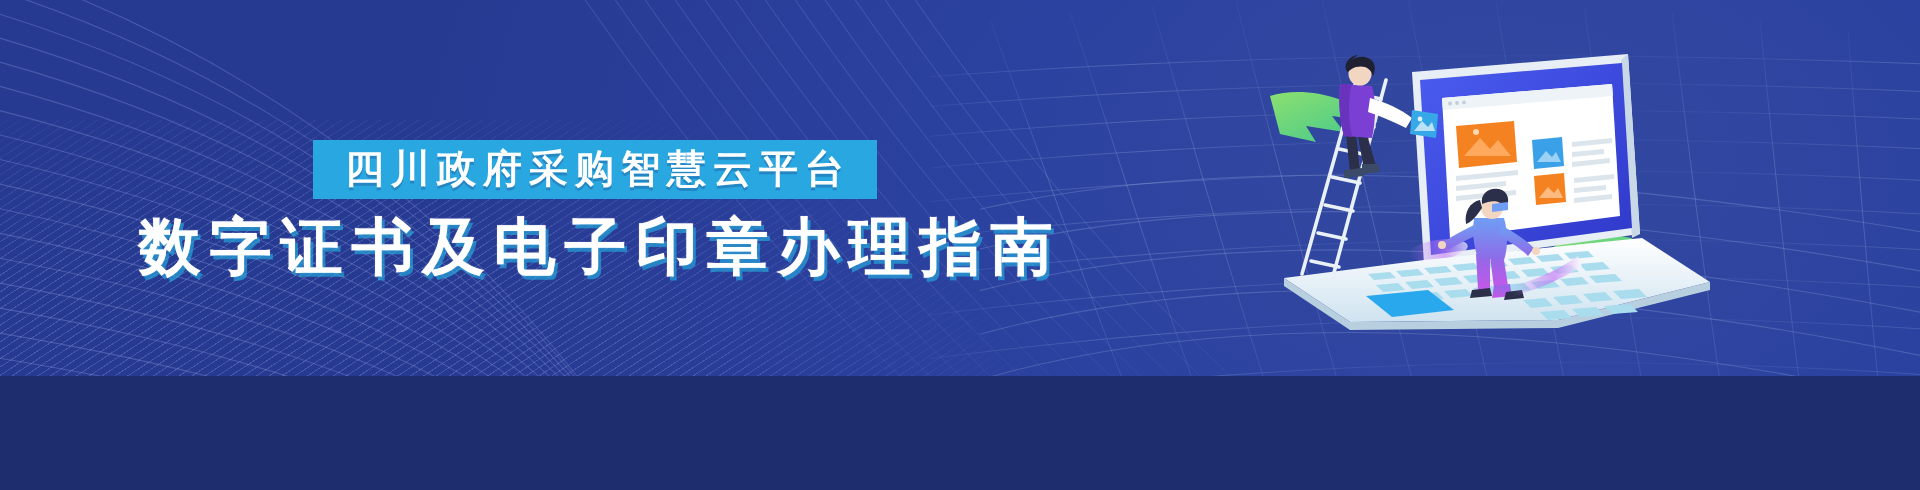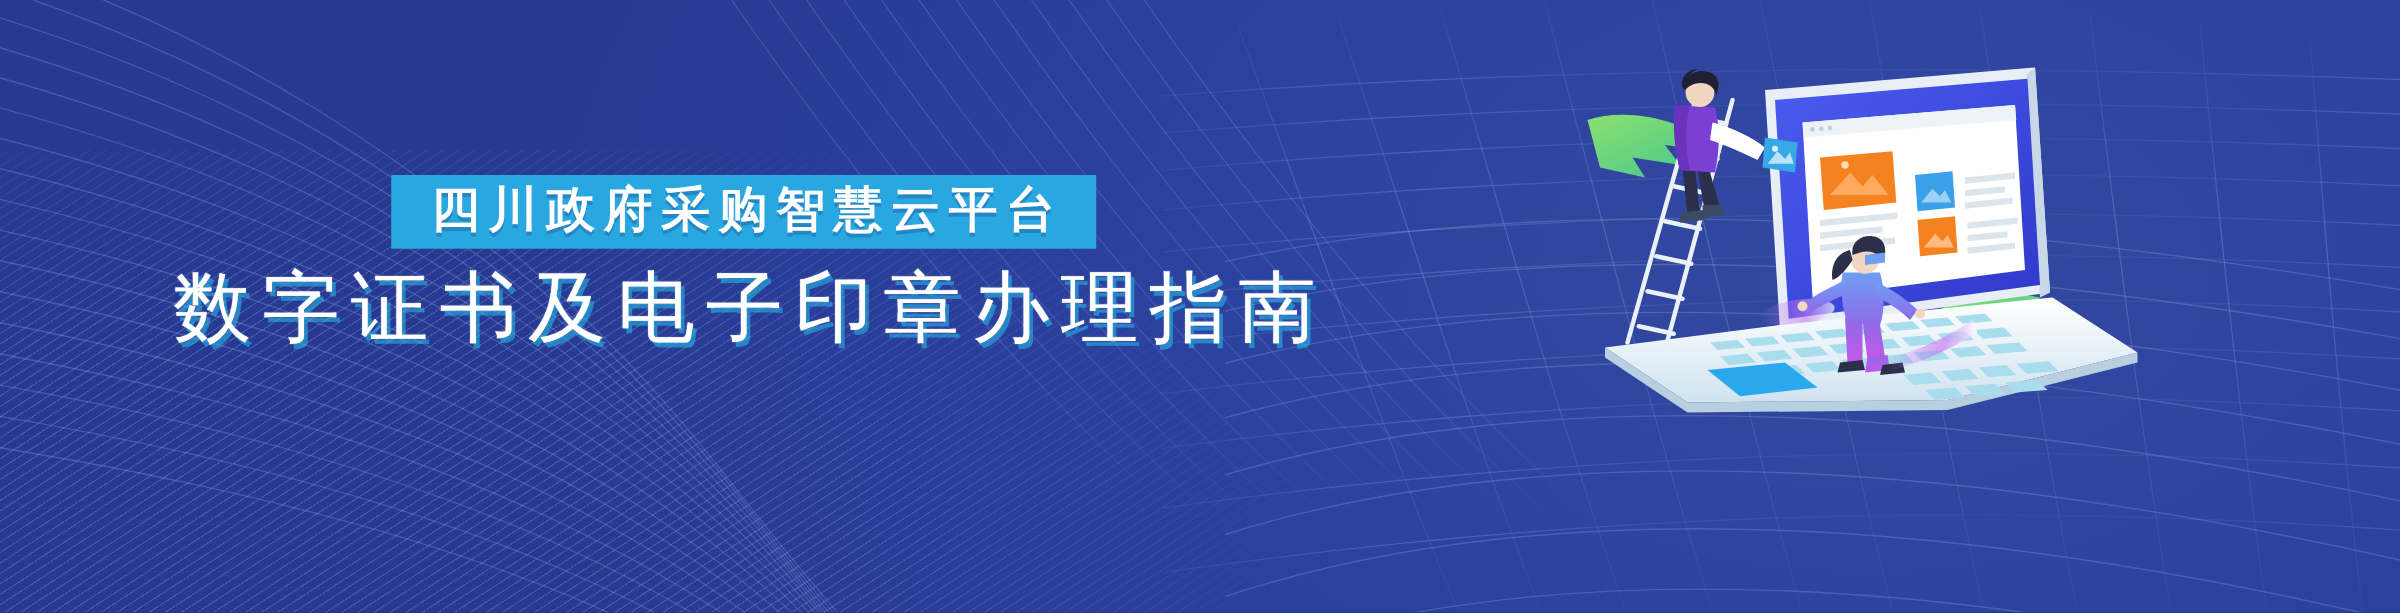--- a/index.html
+++ b/index.html
@@ -8,21 +8,21 @@
     background: #1e2d6e;
   }
   body {
     font-family: "Liberation Sans", sans-serif;
   }
 
   
   .banner {
     position: relative;
     width: 1920px;
-    height: 490px;
+    height: 376px;
     overflow: hidden;
     background: #2d43a0;
   }
 
   
   .bg-base {
     position: absolute;
     inset: 0;
     background:
       radial-gradient(ellipse 1100px 700px at 78% 45%, #33499f 0%, #2c42a0 45%, #273a92 100%),
@@ -99,21 +99,21 @@
     padding: 9px 26px 11px 32px;
     line-height: 1;
     text-shadow: 0 3px 0 rgba(27,60,130,.30);
     white-space: nowrap;
   }
 
   .main-title {
     margin-top: 17px;
     color: #ffffff;
     font-size: 62px;
-    font-weight: normal;
+    font-weight: bold;
     letter-spacing: 9px;
     line-height: 1;
     white-space: nowrap;
     text-shadow: 3px 4px 0 rgba(36,190,235,.55), 0 0 1px rgba(255,255,255,.8);
     padding-left: 10px;
   }
 
   
   .illustration {
     position: absolute;

